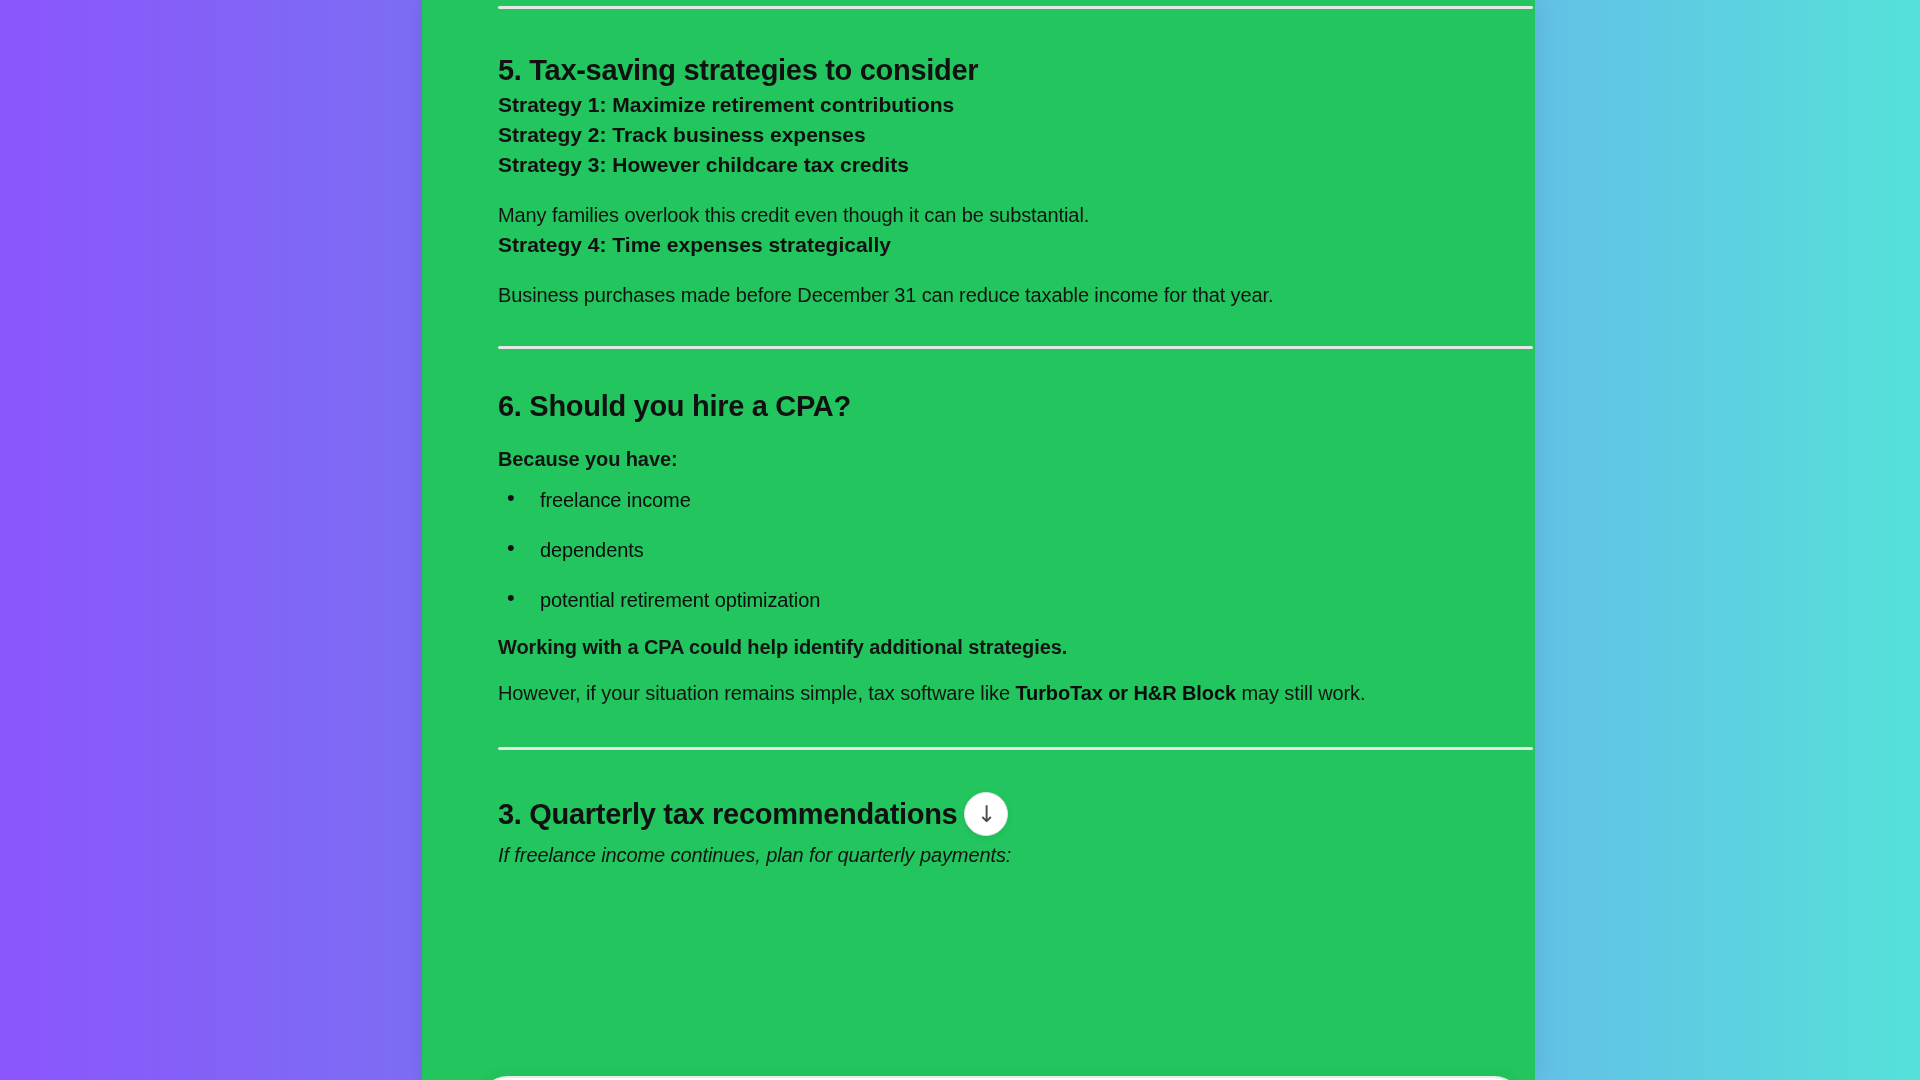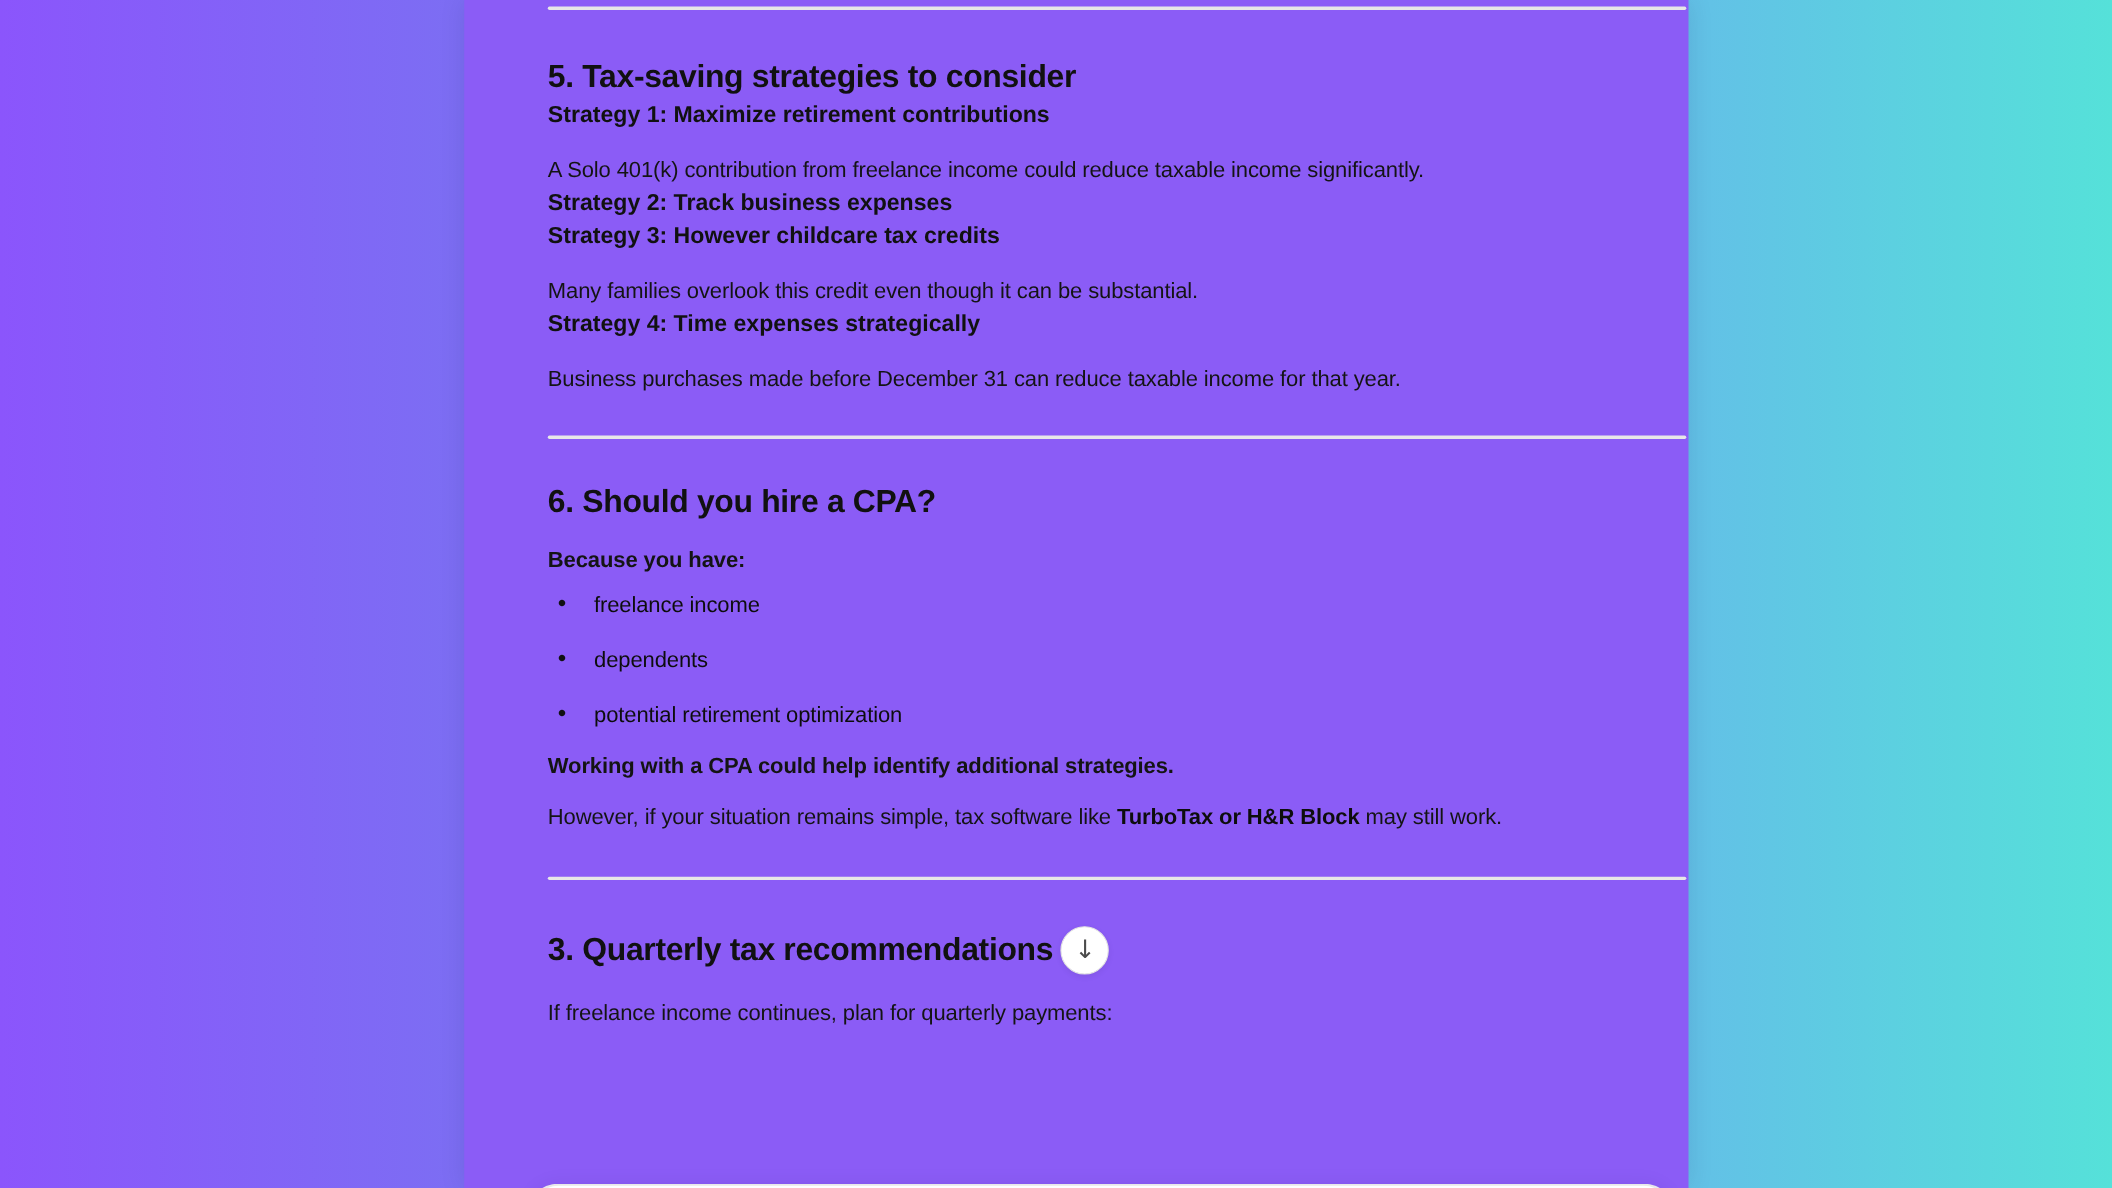--- a/index.html
+++ b/index.html
@@ -6,21 +6,21 @@
   html, body { margin: 0; padding: 0; }
   body {
     width: 1920px; height: 1080px; overflow: hidden;
     font-family: "Liberation Sans", "DejaVu Sans", sans-serif;
     background: linear-gradient(90deg, #8b55fc 0%, #7c6ef3 22%, #64bde8 78%, #55e1d9 100%);
     color: #0d0d0d;
   }
   .panel {
     position: absolute; left: 422px; top: 0;
     width: 1113px; height: 1080px;
-    background: #8b5cf6;
+    background: #22c55e;
     box-shadow: 0 0 22px rgba(20, 10, 60, 0.10);
   }
   .content {
     position: relative;
     height: 100%;
     padding-left: 76px;
     width: 1111px; 
   }
   .rule {
     border: none; height: 3px; background: #e7e7e7;
@@ -45,21 +45,21 @@
     font-size: 20px; line-height: 28px; margin-top: 22px;
     letter-spacing: -0.1px;
   }
   li:first-child { margin-top: 0; }
   li::before {
     content: "\2022";
     position: absolute; left: 9px; top: -2px;
     font-size: 22px; color: #111;
   }
   .mt6  { margin-top: 6px; }
-  .mt8  { margin-top: 20px; }
+  .mt8  { margin-top: 4px; font-style: italic; }
   .mt12 { margin-top: 12px; }
   .mt18 { margin-top: 18px; font-weight: bold; }
   .mt20 { margin-top: 20px; }
   .mt28 { }
   .mt32 { margin-top: 16px; }
   .mt36 { margin-top: 36px; }
   .mt37 { margin-top: 37px; }
   .mt39 { margin-top: 39px; }
   .mt41 { margin-top: 41px; }
   .heading-row {
@@ -93,21 +93,20 @@
 
 <div>
   <div class="panel">
     <main class="content">
 
       <hr class="rule mt6">
 
       <h3 class="mt41">5. Tax-saving strategies to consider</h3>
 
       <h4 class="mt28">Strategy 1: Maximize retirement contributions</h4>
-      <p class="mt20">A Solo 401(k) contribution from freelance income could reduce taxable income significantly.</p>
 
       <h4 class="mt28">Strategy 2: Track business expenses</h4>
 
       <h4 class="mt28">Strategy 3: However childcare tax credits</h4>
       <p class="mt20">Many families overlook this credit even though it can be substantial.</p>
 
       <h4 class="mt28">Strategy 4: Time expenses strategically</h4>
       <p class="mt20">Business purchases made before December 31 can reduce taxable income for that year.</p>
 
       <hr class="rule mt36">

